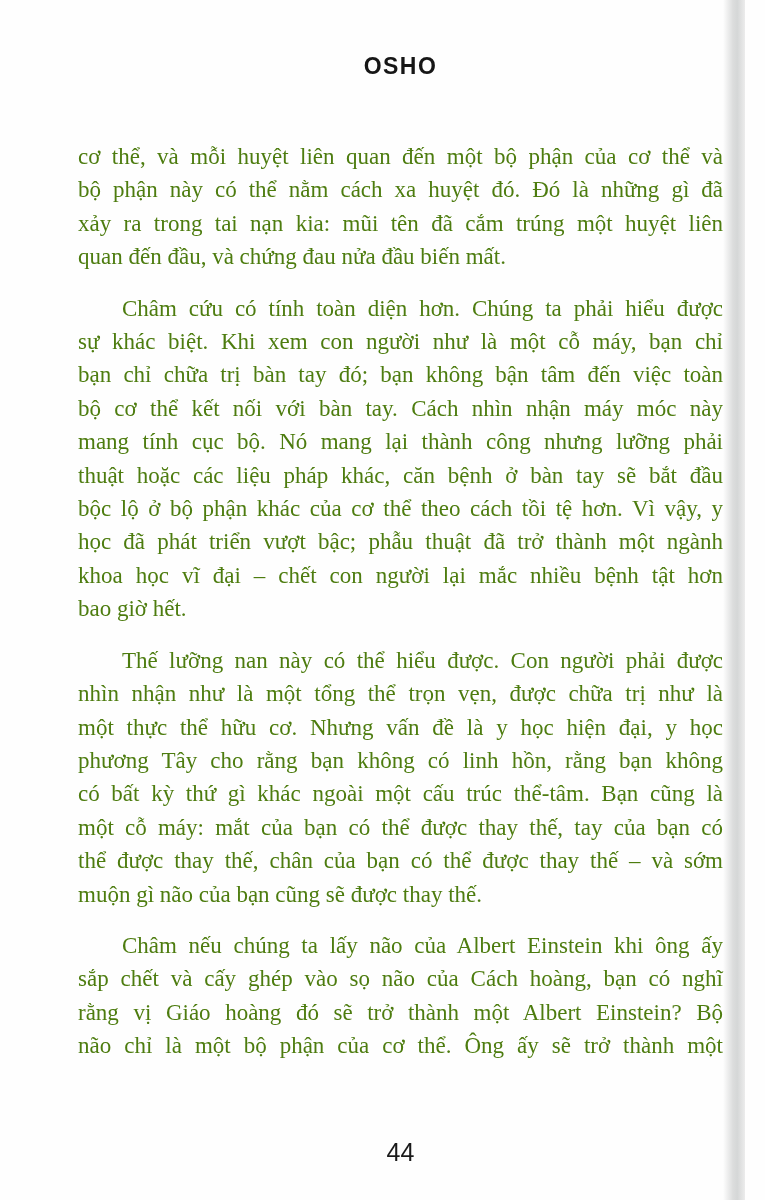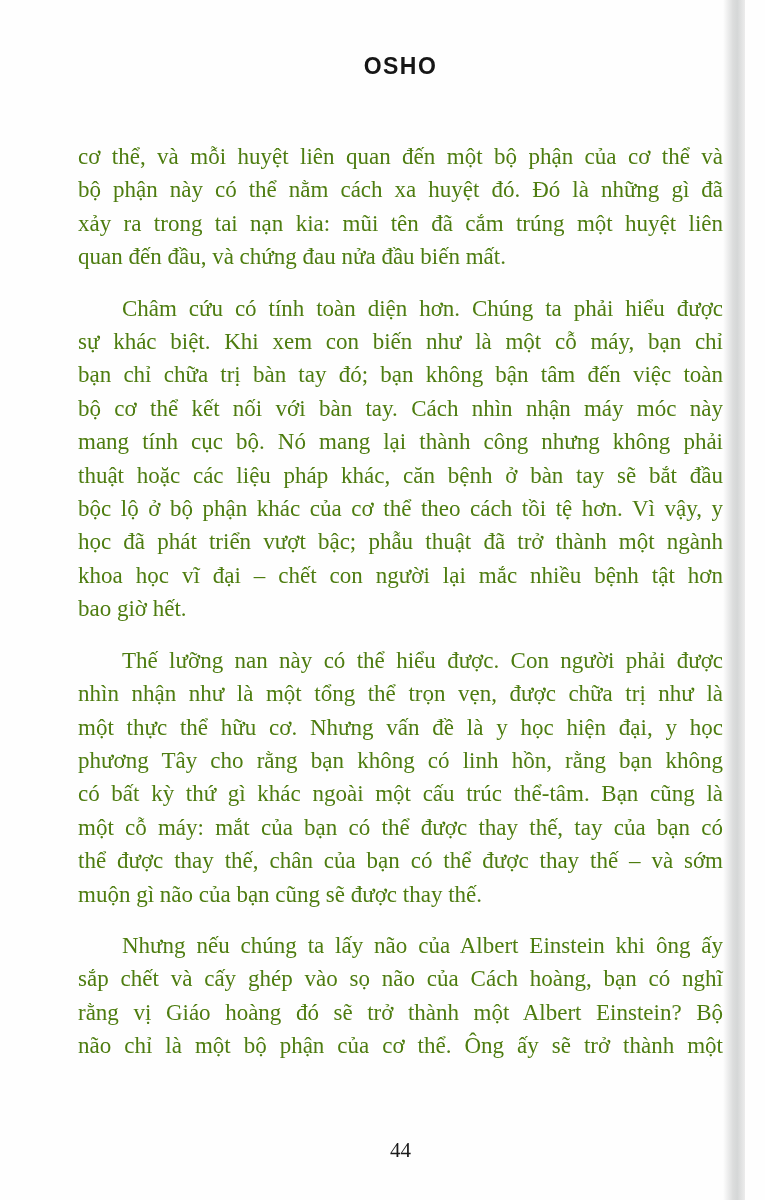--- a/index.html
+++ b/index.html
@@ -56,22 +56,22 @@
 
   .line.end { text-align-last: left; }
 
   
   .folio {
     position: absolute;
     top: 1138px;
     left: 78px;
     width: 645px;
     text-align: center;
-    font-family: Liberation Serif, serif;
-    font-size: 21px;
+    font-family: Liberation Sans, sans-serif;
+    font-size: 25px;
     color: #1a1a1a;
   }
 
   
   .scan-edge {
     position: absolute;
     top: 0;
     right: 0;
     width: 22px;
     height: 1200px;
@@ -91,42 +91,42 @@
 
   <div class="text-block">
       <div class="para">
         <div class="line">cơ thể, và mỗi huyệt liên quan đến một bộ phận của cơ thể và</div>
         <div class="line">bộ phận này có thể nằm cách xa huyệt đó. Đó là những gì đã</div>
         <div class="line">xảy ra trong tai nạn kia: mũi tên đã cắm trúng một huyệt liên</div>
         <div class="line end">quan đến đầu, và chứng đau nửa đầu biến mất.</div>
       </div>
       <div class="para">
         <div class="line indent">Châm cứu có tính toàn diện hơn. Chúng ta phải hiểu được</div>
-        <div class="line">sự khác biệt. Khi xem con biến như là một cỗ máy, bạn chỉ</div>
+        <div class="line">sự khác biệt. Khi xem con người như là một cỗ máy, bạn chỉ</div>
         <div class="line">bạn chỉ chữa trị bàn tay đó; bạn không bận tâm đến việc toàn</div>
         <div class="line">bộ cơ thể kết nối với bàn tay. Cách nhìn nhận máy móc này</div>
-        <div class="line">mang tính cục bộ. Nó mang lại thành công nhưng không phải</div>
+        <div class="line">mang tính cục bộ. Nó mang lại thành công nhưng lưỡng phải</div>
         <div class="line">thuật hoặc các liệu pháp khác, căn bệnh ở bàn tay sẽ bắt đầu</div>
         <div class="line">bộc lộ ở bộ phận khác của cơ thể theo cách tồi tệ hơn. Vì vậy, y</div>
         <div class="line">học đã phát triển vượt bậc; phẫu thuật đã trở thành một ngành</div>
         <div class="line">khoa học vĩ đại – chết con người lại mắc nhiều bệnh tật hơn</div>
         <div class="line end">bao giờ hết.</div>
       </div>
       <div class="para">
         <div class="line indent">Thế lưỡng nan này có thể hiểu được. Con người phải được</div>
         <div class="line">nhìn nhận như là một tổng thể trọn vẹn, được chữa trị như là</div>
         <div class="line">một thực thể hữu cơ. Nhưng vấn đề là y học hiện đại, y học</div>
         <div class="line">phương Tây cho rằng bạn không có linh hồn, rằng bạn không</div>
         <div class="line">có bất kỳ thứ gì khác ngoài một cấu trúc thể-tâm. Bạn cũng là</div>
         <div class="line">một cỗ máy: mắt của bạn có thể được thay thế, tay của bạn có</div>
         <div class="line">thể được thay thế, chân của bạn có thể được thay thế – và sớm</div>
         <div class="line end">muộn gì não của bạn cũng sẽ được thay thế.</div>
       </div>
       <div class="para">
-        <div class="line indent">Nhưng nếu chúng ta lấy não của Albert Einstein khi ông ấy</div>
+        <div class="line indent">Châm nếu chúng ta lấy não của Albert Einstein khi ông ấy</div>
         <div class="line">sắp chết và cấy ghép vào sọ não của Cách hoàng, bạn có nghĩ</div>
         <div class="line">rằng vị Giáo hoàng đó sẽ trở thành một Albert Einstein? Bộ</div>
         <div class="line">não chỉ là một bộ phận của cơ thể. Ông ấy sẽ trở thành một</div>
       </div>
     </div>
 
   <div class="folio">44</div>
 
   <div class="scan-edge"></div>
 

